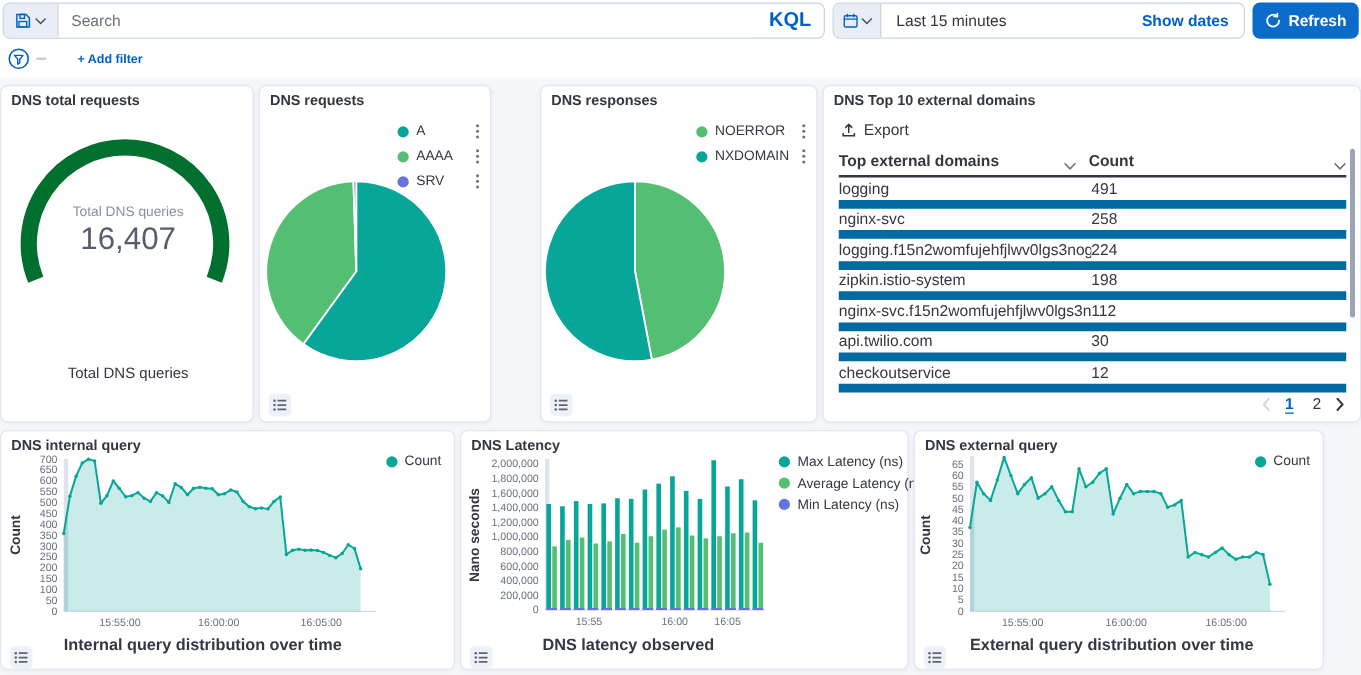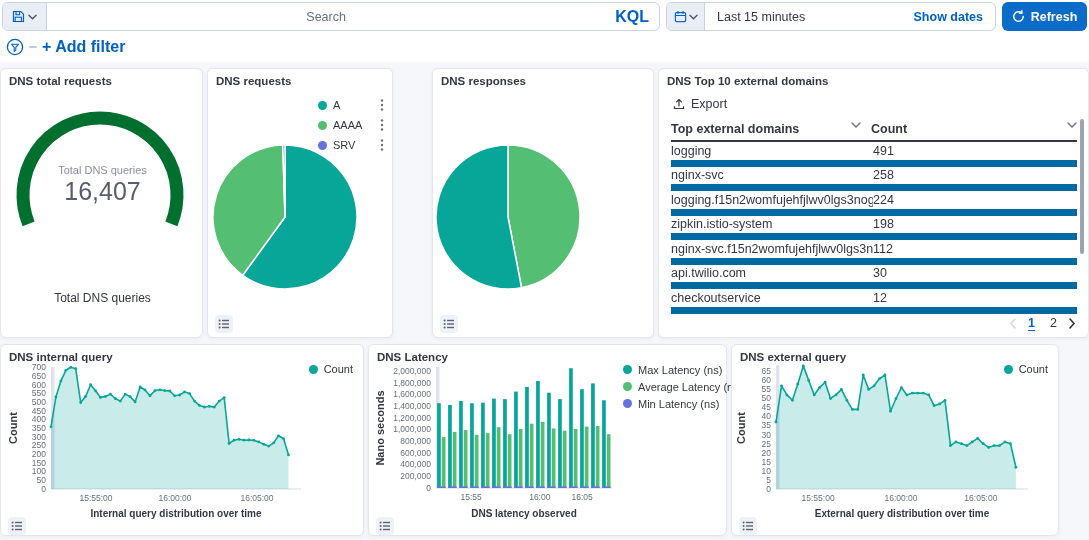--- a/index.html
+++ b/index.html
@@ -8,68 +8,68 @@
   .app { position:relative; width:1089px; height:540px; }
   .dash-bg { position:absolute; left:0; top:62px; right:0; bottom:0; background:#f6f7fb; }
 
   
   .topbar { position:absolute; left:0; top:0; width:1089px; height:34px; background:#fff; }
   .search-control { position:absolute; left:2px; top:2px; width:658px; height:29px;
     border:1px solid #c9d3e3; border-radius:6px; background:#fff; display:flex; align-items:stretch; overflow:hidden; }
   .search-prepend { width:44px; background:#e9eef6; border-right:1px solid #c9d3e3;
     display:flex; align-items:center; justify-content:center; gap:3px; cursor:pointer; }
   .search-input { flex:1; border:none; outline:none; padding:0 10px; font-size:12.5px; color:#343741;
-    font-family:inherit;text-align:center; }
+    font-family:inherit; }
   .search-input::placeholder { color:#69707d; }
   .kql-badge { display:flex; align-items:center; padding:0 10px; color:#0061c5; font-weight:bold; font-size:16px; cursor:pointer; }
   .date-control { position:absolute; left:666px; top:2px; width:330px; height:29px;
     border:1px solid #c9d3e3; border-radius:6px; background:#fff; display:flex; align-items:stretch; overflow:hidden; }
   .date-prepend { width:38px; background:#e9eef6; border-right:1px solid #c9d3e3;
     display:flex; align-items:center; justify-content:center; gap:2px; cursor:pointer; }
   .date-text { flex:1; display:flex; align-items:center; padding:0 12px; font-size:12.5px; color:#343741; cursor:pointer; }
   .show-dates { display:flex; align-items:center; padding:0 12px; color:#0061c5; font-weight:bold; font-size:12.5px; cursor:pointer; }
   .refresh-btn { position:absolute; left:1002px; top:2px; width:85px; height:29px; border:none;
     background:#0a6bc9; color:#fff; font-weight:bold; font-size:12.5px; border-radius:6px;
     display:flex; align-items:center; justify-content:center; gap:6px; cursor:pointer; font-family:inherit; }
 
   
   .filter-row { position:absolute; left:6px; top:37px; height:20px; display:flex; align-items:center; gap:5px; }
   .filter-dash { width:8px; height:2px; background:#c6ccd6; border-radius:1px; }
-  .add-filter { color:#0061c5; font-weight:bold; font-size:16px; cursor:pointer; margin-left:0; }
+  .add-filter { color:#0061c5; font-weight:bold; font-size:10px; cursor:pointer; margin-left:20px; }
 
   
   .panel { position:absolute; background:#fff; border:1px solid #e3e6f0; border-radius:6px;
     box-shadow:0 1px 4px rgba(50,60,90,0.06); }
   .panel-title { position:absolute; left:8px; top:6px; font-size:11.5px; font-weight:bold; color:#343741; white-space:nowrap; }
   .chart-host { position:absolute; left:0; top:0; }
   .chart-host svg { display:block; }
   .tick { font:8.5px "Liberation Sans","DejaVu Sans",sans-serif; fill:#69707d; }
 
   .legend { position:absolute; display:flex; flex-direction:column; }
   .legend-row { display:flex; align-items:center; gap:6px; height:20px; cursor:pointer; }
   .dot { width:9px; height:9px; border-radius:50%; flex:none; }
   .legend-label { font-size:11px; color:#343741; flex:1; white-space:nowrap; }
-  .x-title { position:absolute; text-align:center; font-size:10px; font-weight:bold; color:#343741; white-space:nowrap; }
+  .x-title { position:absolute; text-align:left; font-size:13px; font-weight:bold; color:#343741; white-space:nowrap; }
   .y-title { position:absolute; width:90px; height:14px; text-align:center; font-size:11px; font-weight:bold;
     color:#343741; transform:rotate(-90deg); }
   .legend-toggle { position:absolute; left:7px; width:18px; height:18px; background:#eef1f8; border:none;
     border-radius:4px; display:flex; align-items:center; justify-content:center; cursor:pointer; }
 
   
   .gauge-center { position:absolute; left:0; top:95px; width:203px; text-align:center; }
   .gauge-label { font-size:11px; color:#8a8fa0; }
   .gauge-value { font-size:25px; color:#585d6d; margin-top:1px; }
   .gauge-sublabel { position:absolute; left:0; top:222px; width:203px; text-align:center; font-size:12px; color:#343741; }
 
   
   .export-btn { position:absolute; left:14px; top:28px; display:flex; align-items:center; gap:6px;
     font-size:12.5px; color:#343741; cursor:pointer; background:none; border:none; font-family:inherit; }
   .thead { position:absolute; left:12px; top:48px; width:406px; height:25px; display:flex; align-items:center;
     border-bottom:2px solid #343741; }
-  .th { display:flex; align-items:flex-start; gap:5px; font-size:12.5px; font-weight:bold; cursor:pointer; }
+  .th { display:flex; align-items:flex-end; gap:5px; font-size:12.5px; font-weight:bold; cursor:pointer; }
   .th.c1 { width:200px; } .th.c1 .sort { margin-left:auto; margin-right:10px; }
   .th.c2 { flex:1; } .th.c2 .sort { margin-left:auto; }
   .tbody { position:absolute; left:12px; top:73px; width:406px; }
   .trow { display:flex; align-items:center; height:24.5px; border-bottom:7px solid #0369a1; }
   .tcell { font-size:12.5px; color:#343741; white-space:nowrap; overflow:hidden; }
   .tcell.dom { width:202px; } .tcell.cnt { flex:1; }
   .scrollbar { position:absolute; right:4px; top:50px; width:4px; height:135px; background:#9aa4b5; border-radius:2px; }
   .pagination { position:absolute; right:12px; top:246px; display:flex; align-items:center; gap:7px; }
   .page-num { font-size:12.5px; color:#343741; cursor:pointer; padding:1px 4px; }
   .page-num.active { color:#0061c5; font-weight:bold; text-decoration:underline; text-underline-offset:3px; }
@@ -196,20 +196,40 @@
   </div>
 
   <div class="panel" style="left:432px;top:68px;width:222px;height:270px">
     <div class="panel-title">DNS responses</div>
     <div class="chart-host" style="width:222px;height:270px">
         <svg width="222" height="270" viewBox="0 0 222 270">
           <path d="M 75 148 L 75.00 76.00 A 72 72 0 0 1 88.49 218.72 Z" fill="#54be73" stroke="#fff" stroke-width="1.5" stroke-linejoin="round"></path>
           <path d="M 75 148 L 88.49 218.72 A 72 72 0 1 1 75.00 76.00 Z" fill="#07a699" stroke="#fff" stroke-width="1.5" stroke-linejoin="round"></path>
         </svg>
       </div>
+    <div class="legend" style="top:26px;right:8px;width:88px">
+      <div class="legend-row">
+        <span class="dot" style="background:#54be73"></span>
+        <span class="legend-label">NOERROR</span>
+        <svg width="4" height="14" viewBox="0 0 4 14" style="cursor:pointer">
+            <circle cx="2" cy="2.5" r="1.2" fill="#69707d"></circle>
+            <circle cx="2" cy="7" r="1.2" fill="#69707d"></circle>
+            <circle cx="2" cy="11.5" r="1.2" fill="#69707d"></circle>
+          </svg>
+      </div>
+      <div class="legend-row">
+        <span class="dot" style="background:#07a699"></span>
+        <span class="legend-label">NXDOMAIN</span>
+        <svg width="4" height="14" viewBox="0 0 4 14" style="cursor:pointer">
+            <circle cx="2" cy="2.5" r="1.2" fill="#69707d"></circle>
+            <circle cx="2" cy="7" r="1.2" fill="#69707d"></circle>
+            <circle cx="2" cy="11.5" r="1.2" fill="#69707d"></circle>
+          </svg>
+      </div>
+    </div>
     <button class="legend-toggle" style="top:246px">
       <svg width="12" height="12" viewBox="0 0 12 12">
         <circle cx="1.6" cy="2.5" r="1" fill="#5b6470"></circle>
           <line x1="4" y1="2.5" x2="11" y2="2.5" stroke="#5b6470" stroke-width="1.4"></line>
         <circle cx="1.6" cy="6" r="1" fill="#5b6470"></circle>
           <line x1="4" y1="6" x2="11" y2="6" stroke="#5b6470" stroke-width="1.4"></line>
         <circle cx="1.6" cy="9.5" r="1" fill="#5b6470"></circle>
           <line x1="4" y1="9.5" x2="11" y2="9.5" stroke="#5b6470" stroke-width="1.4"></line>
       </svg>
     </button>

